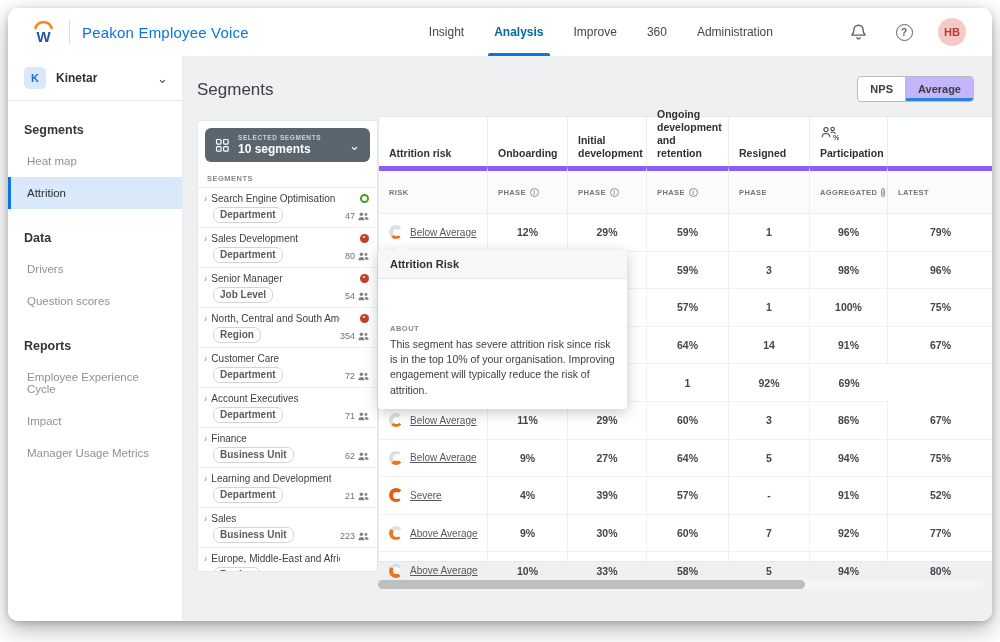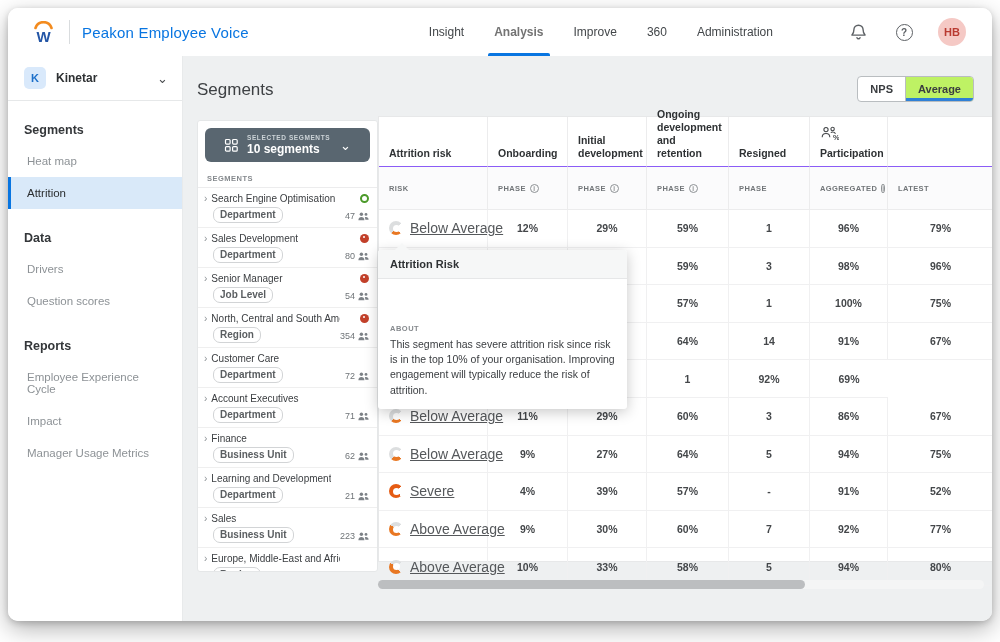--- a/index.html
+++ b/index.html
@@ -7,21 +7,21 @@
   .window { position:absolute; top:8px; left:8px; width:984px; height:613px; background:#fff;
             border-radius:10px; box-shadow:0 8px 24px rgba(0,0,0,.30), 0 2px 6px rgba(0,0,0,.18); overflow:hidden; }
 
   
   .topbar { height:48px; background:#fff; display:flex; align-items:stretch; position:relative; }
   .brand { display:flex; align-items:center; gap:12px; padding-left:22px; }
   .logo-divider { width:1px; height:24px; background:#d9dcde; }
   .brand-name { color:#0875E1; font-size:15px; letter-spacing:.2px; }
   .nav { display:flex; align-items:stretch; gap:26px; margin-left:178px; }
   .nav-item { display:flex; align-items:center; font-size:12px; color:#43474a; cursor:pointer; position:relative; padding:0 2px; }
-  .nav-item.active { font-weight:bold; color:#737373; }
+  .nav-item.active { font-weight:bold; color:#0369a1; }
   .nav-item.active::after { content:""; position:absolute; left:-4px; right:-4px; bottom:0; height:3px; background:#0875E1; border-radius:2px 2px 0 0; }
   .top-icons { margin-left:auto; display:flex; align-items:center; gap:22px; padding-right:26px; }
   .icon-btn { width:24px; height:24px; display:flex; align-items:center; justify-content:center; cursor:pointer; color:#5d6165; }
   .help-circle { width:17px; height:17px; border:1.4px solid #5d6165; border-radius:50%; display:flex; align-items:center; justify-content:center; font-size:10px; font-weight:bold; color:#5d6165; }
   .avatar { width:28px; height:28px; border-radius:50%; background:#f5c9c5; color:#b93a31; font-size:11px; font-weight:bold; display:flex; align-items:center; justify-content:center; cursor:pointer; }
 
   
   .content { display:flex; height:565px; }
   .sidebar { width:175px; background:#fff; border-right:1px solid #e8eaeb; flex-shrink:0; }
   .main { flex:1; background:#eef0f1; position:relative; overflow:hidden; }
@@ -34,26 +34,26 @@
   .side-section { margin-top:14px; }
   .side-heading { font-size:12.5px; font-weight:bold; color:#34373a; padding:8px 16px; }
   .side-item { font-size:11.5px; color:#8d9296; padding:10px 16px; cursor:pointer; border-left:3px solid transparent; }
   .side-item.active { background:#d9e9f9; color:#2b2e30; border-left-color:#0875E1; }
 
   
   .page-title { position:absolute; left:14px; top:24px; font-size:17px; color:#3e4144; font-weight:500; }
   .toggle { position:absolute; right:18px; top:20px; display:flex; border:1px solid #b9bdc0; border-radius:4px; overflow:hidden; background:#fff; }
   .toggle-opt { font-size:11px; font-weight:bold; color:#3a3d40; padding:6px 12px; cursor:pointer; position:relative; }
   .toggle-opt + .toggle-opt { border-left:1px solid #b9bdc0; }
-  .toggle-opt.active { background:#bef264; }
+  .toggle-opt.active { background:#c4b5fd; }
   .toggle-opt.active::after { content:""; position:absolute; left:0; right:0; bottom:0; height:3px; background:#2f80d6; }
 
   
   .seg-panel { position:absolute; left:14px; top:64px; width:181px; height:452px; background:#fff; border:1px solid #e5e7e8; border-radius:3px; overflow:hidden; }
-  .seg-selector { margin:7px; background:#596670; border-radius:6px; padding:6px 19px; display:flex; align-items:center; gap:8px; cursor:pointer; }
+  .seg-selector { margin:7px; background:#596670; border-radius:6px; padding:6px 10px; display:flex; align-items:center; gap:8px; cursor:pointer; }
   .seg-selector-text { flex:1; }
   .seg-selector-label { font-size:6.5px; letter-spacing:.6px; color:#ccd3d7; font-weight:bold; }
   .seg-selector-value { font-size:12px; font-weight:bold; color:#fff; margin-top:1px; }
   .seg-col-label { font-size:7.5px; letter-spacing:.5px; color:#85898d; font-weight:bold; padding:5px 9px 4px; border-bottom:1px solid #ececed; }
   .seg-item { display:flex; padding:5px 8px 4px 6px; border-bottom:1px solid #efefef; cursor:pointer; }
   .seg-item-left { flex:1; min-width:0; }
   .seg-name-row { display:flex; align-items:baseline; gap:4px; }
   .seg-chevron { color:#8d9296; font-size:10px; flex-shrink:0; }
   .seg-name { font-size:10px; color:#3a3d40; white-space:nowrap; overflow:hidden; }
   .seg-badge { display:inline-block; margin:3px 0 0 9px; font-size:10px; font-weight:bold; color:#5a5e61; border:1px solid #d2d4d6; border-radius:7px; padding:1px 6px 2px; background:#fff; }
@@ -63,27 +63,27 @@
   .seg-status.red { background:#c2402a; position:relative; }
   .seg-status.red::after { content:""; position:absolute; left:3.4px; top:2px; width:2px; height:2px; background:#fff; border-radius:50%; }
   .seg-status.none { visibility:hidden; }
   .seg-count { font-size:9px; color:#6f7478; display:flex; align-items:center; gap:3px; }
 
   
   .table-panel { position:absolute; left:195px; top:60px; right:0; height:446px; background:#fff; border:1px solid #e7e8e9; border-right:none; }
   .trow { display:grid; grid-template-columns:109px 80px 79px 82px 81px 78px minmax(105px,1fr); }
   .th { border-right:1px solid #ececed; padding:6px 10px; display:flex; flex-direction:column; justify-content:flex-end; font-size:10.5px; font-weight:bold; color:#2f3234; height:49px; line-height:1.25; }
   .th:last-child { border-right:none; }
-  .sub { border-right:1px solid #ececed; border-top:1px solid #8b5cf6; border-bottom:1px solid #ececed; background:#fbfbfc; padding:21px 10px; font-size:7.5px; letter-spacing:.4px; font-weight:bold; color:#717578; display:flex; align-items:center; gap:4px; height:20px; }
+  .sub { border-right:1px solid #ececed; border-top:5px solid #8b5cf6; border-bottom:1px solid #ececed; background:#fbfbfc; padding:21px 10px; font-size:7.5px; letter-spacing:.4px; font-weight:bold; color:#717578; display:flex; align-items:center; gap:4px; height:20px; }
   .sub:last-child { border-right:none; }
   .info-i { width:9px; height:9px; border:1px solid #8d9194; border-radius:50%; font-size:6.5px; font-weight:bold; color:#8d9194; display:inline-flex; align-items:center; justify-content:center; font-style:normal; }
   .td { border-right:1px solid #f0f0f1; border-bottom:1px solid #f0f0f1; height:37.6px; display:flex; align-items:center; justify-content:center; font-size:10.5px; font-weight:bold; color:#44474a; }
   .td:last-child { border-right:none; }
   .td.risk { justify-content:flex-start; padding-left:10px; gap:7px; }
-  .risk-link { font-size:14px; font-weight:normal; color:#55585b; text-decoration:underline; cursor:pointer; white-space:nowrap; }
+  .risk-link { font-size:10px; font-weight:normal; color:#55585b; text-decoration:underline; cursor:pointer; white-space:nowrap; }
   .gauge { width:14px; height:14px; border-radius:50%; position:relative; flex-shrink:0; }
   .gauge::after { content:""; position:absolute; inset:3.5px; background:#fff; border-radius:50%; }
   .gauge.low           { background:conic-gradient(from 135deg, #4c9a2a 0 16%, #dcdedf 16% 75%, transparent 75%); }
   .gauge.below-average { background:conic-gradient(from 135deg, #e87722 0 24%, #dcdedf 24% 75%, transparent 75%); }
   .gauge.above-average { background:conic-gradient(from 135deg, #e87722 0 48%, #dcdedf 48% 75%, transparent 75%); }
   .gauge.severe        { background:conic-gradient(from 135deg, #e55b13 0 75%, transparent 75%); }
   .gauge.none { visibility:hidden; }
 
   
   .tooltip { position:absolute; left:195px; top:194px; width:249px; background:#fff; border-radius:3px;

